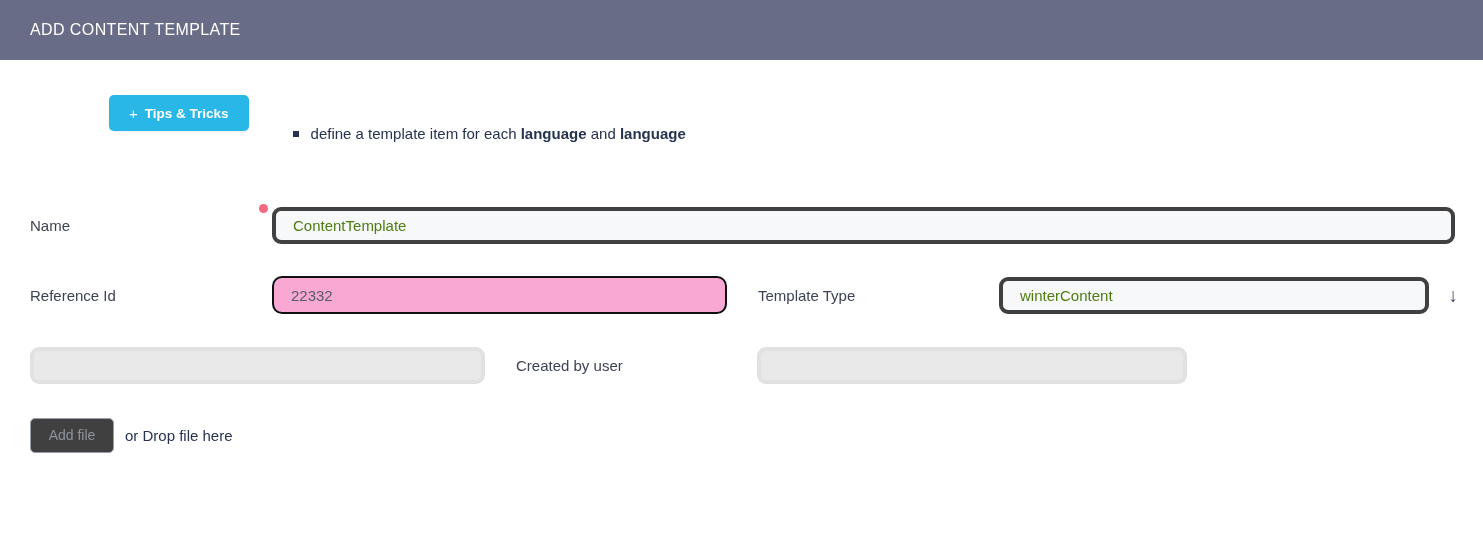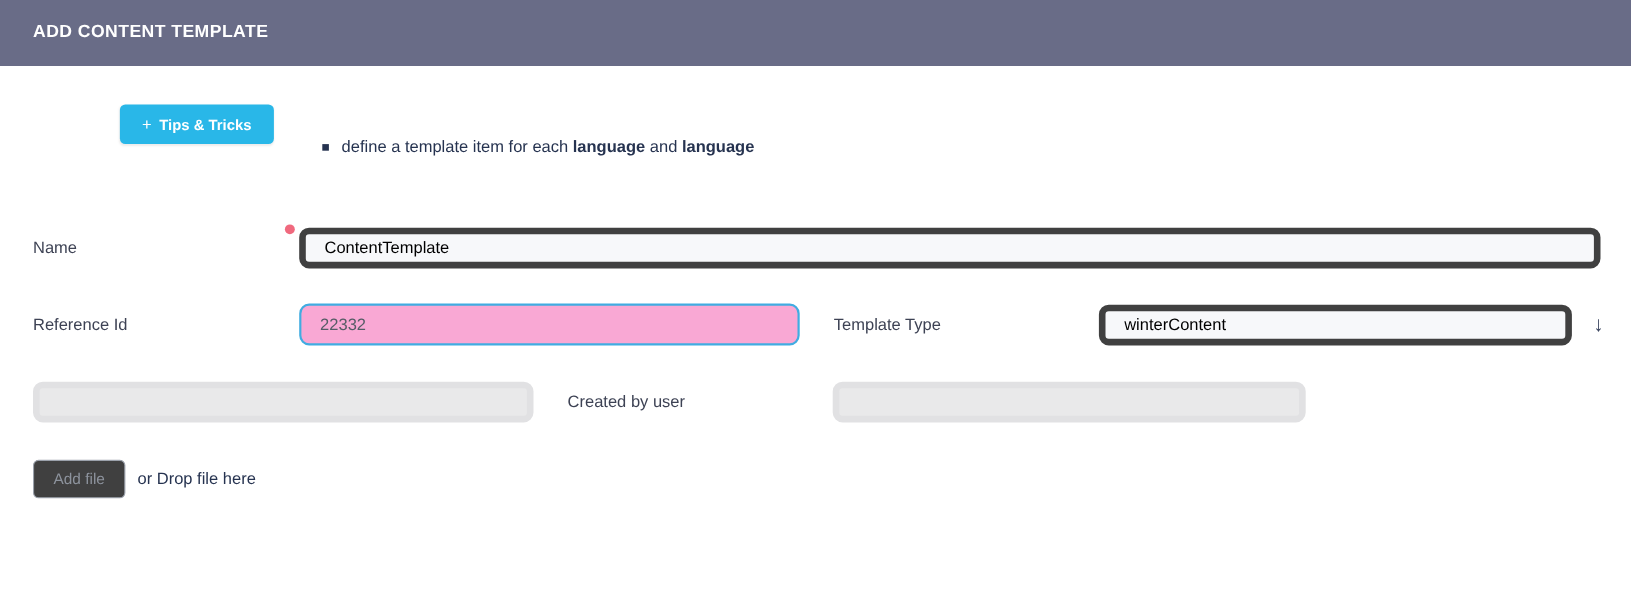--- a/index.html
+++ b/index.html
@@ -13,21 +13,21 @@
   .app-header {
     height: 60px;
     background: var(--header-bg, #696C87);
     display: flex; align-items: center;
     padding: 0 30px;
   }
   .app-title {
     margin: 0;
     color: #ffffff;
     font-size: 16px;
-    font-weight: 700;
+    font-weight: 400;
     letter-spacing: 0.4px;
   }
   .content { position: relative; }
 
   
   .tips-row { display: flex; align-items: flex-start; padding-left: 109px; margin-top: 35px; }
   .tips-btn {
     height: 36px; min-width: 132px;
     padding: 0 20px;
     background: var(--accent, #29B7E8);
@@ -54,25 +54,25 @@
   .flabel { font-size: 15px; color: var(--label, #3D4254); }
   .colL { width: 242px; flex: none; }
   .colR { width: 241px; margin-left: 31px; flex: none; }
   .field { position: relative; flex: none; }
   .fieldFull { width: 1183px; }
   .fieldL { width: 455px; }
   .fieldR { width: 430px; text-decoration: underline; }
   .input {
     width: 100%; height: 37px;
     background: #F7F8FA;
-    border: 6px solid #404040;
+    border: 4px solid #404040;
     border-radius: 9px;
     padding: 0 17px;
     font-family: inherit; font-size: 15px;
-    color: #000000;
+    color: #4d7c0f;
   }
   .input.focused {
     background: #f9a8d4;
     border: 2px solid var(--focus-border, #41ACE1);
     color: #565C66;
     height: 38px;
   }
   .input.disabled { background: #E9E9EA; border-color: #E1E1E3; }
   .req-dot {
     position: absolute;

